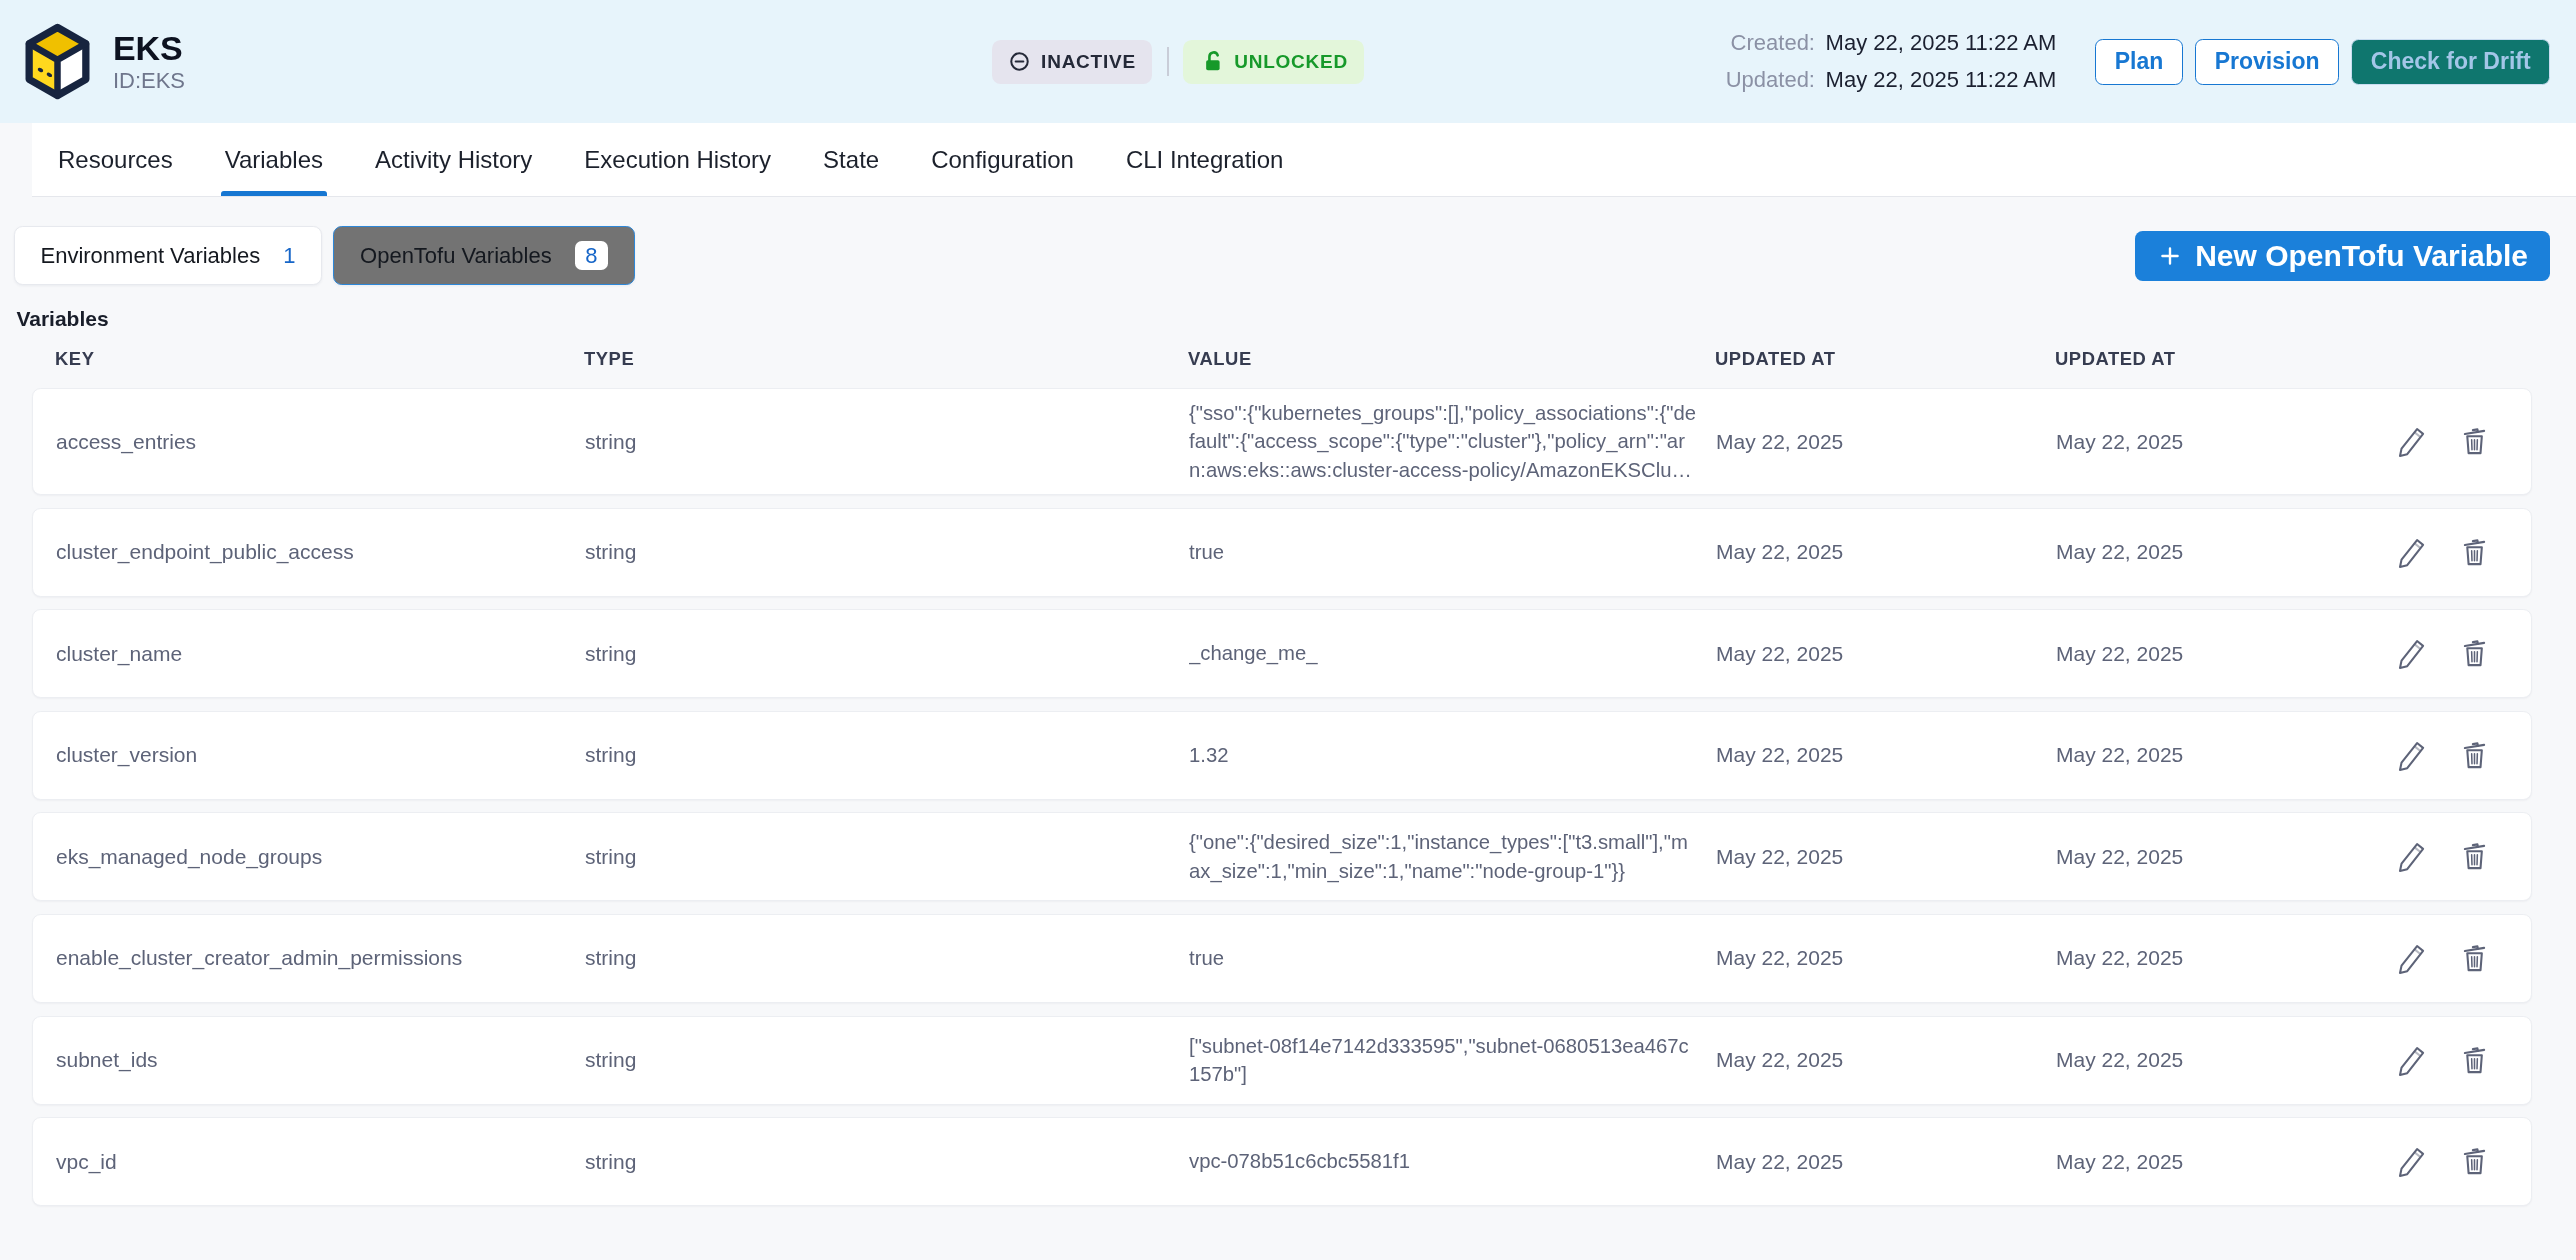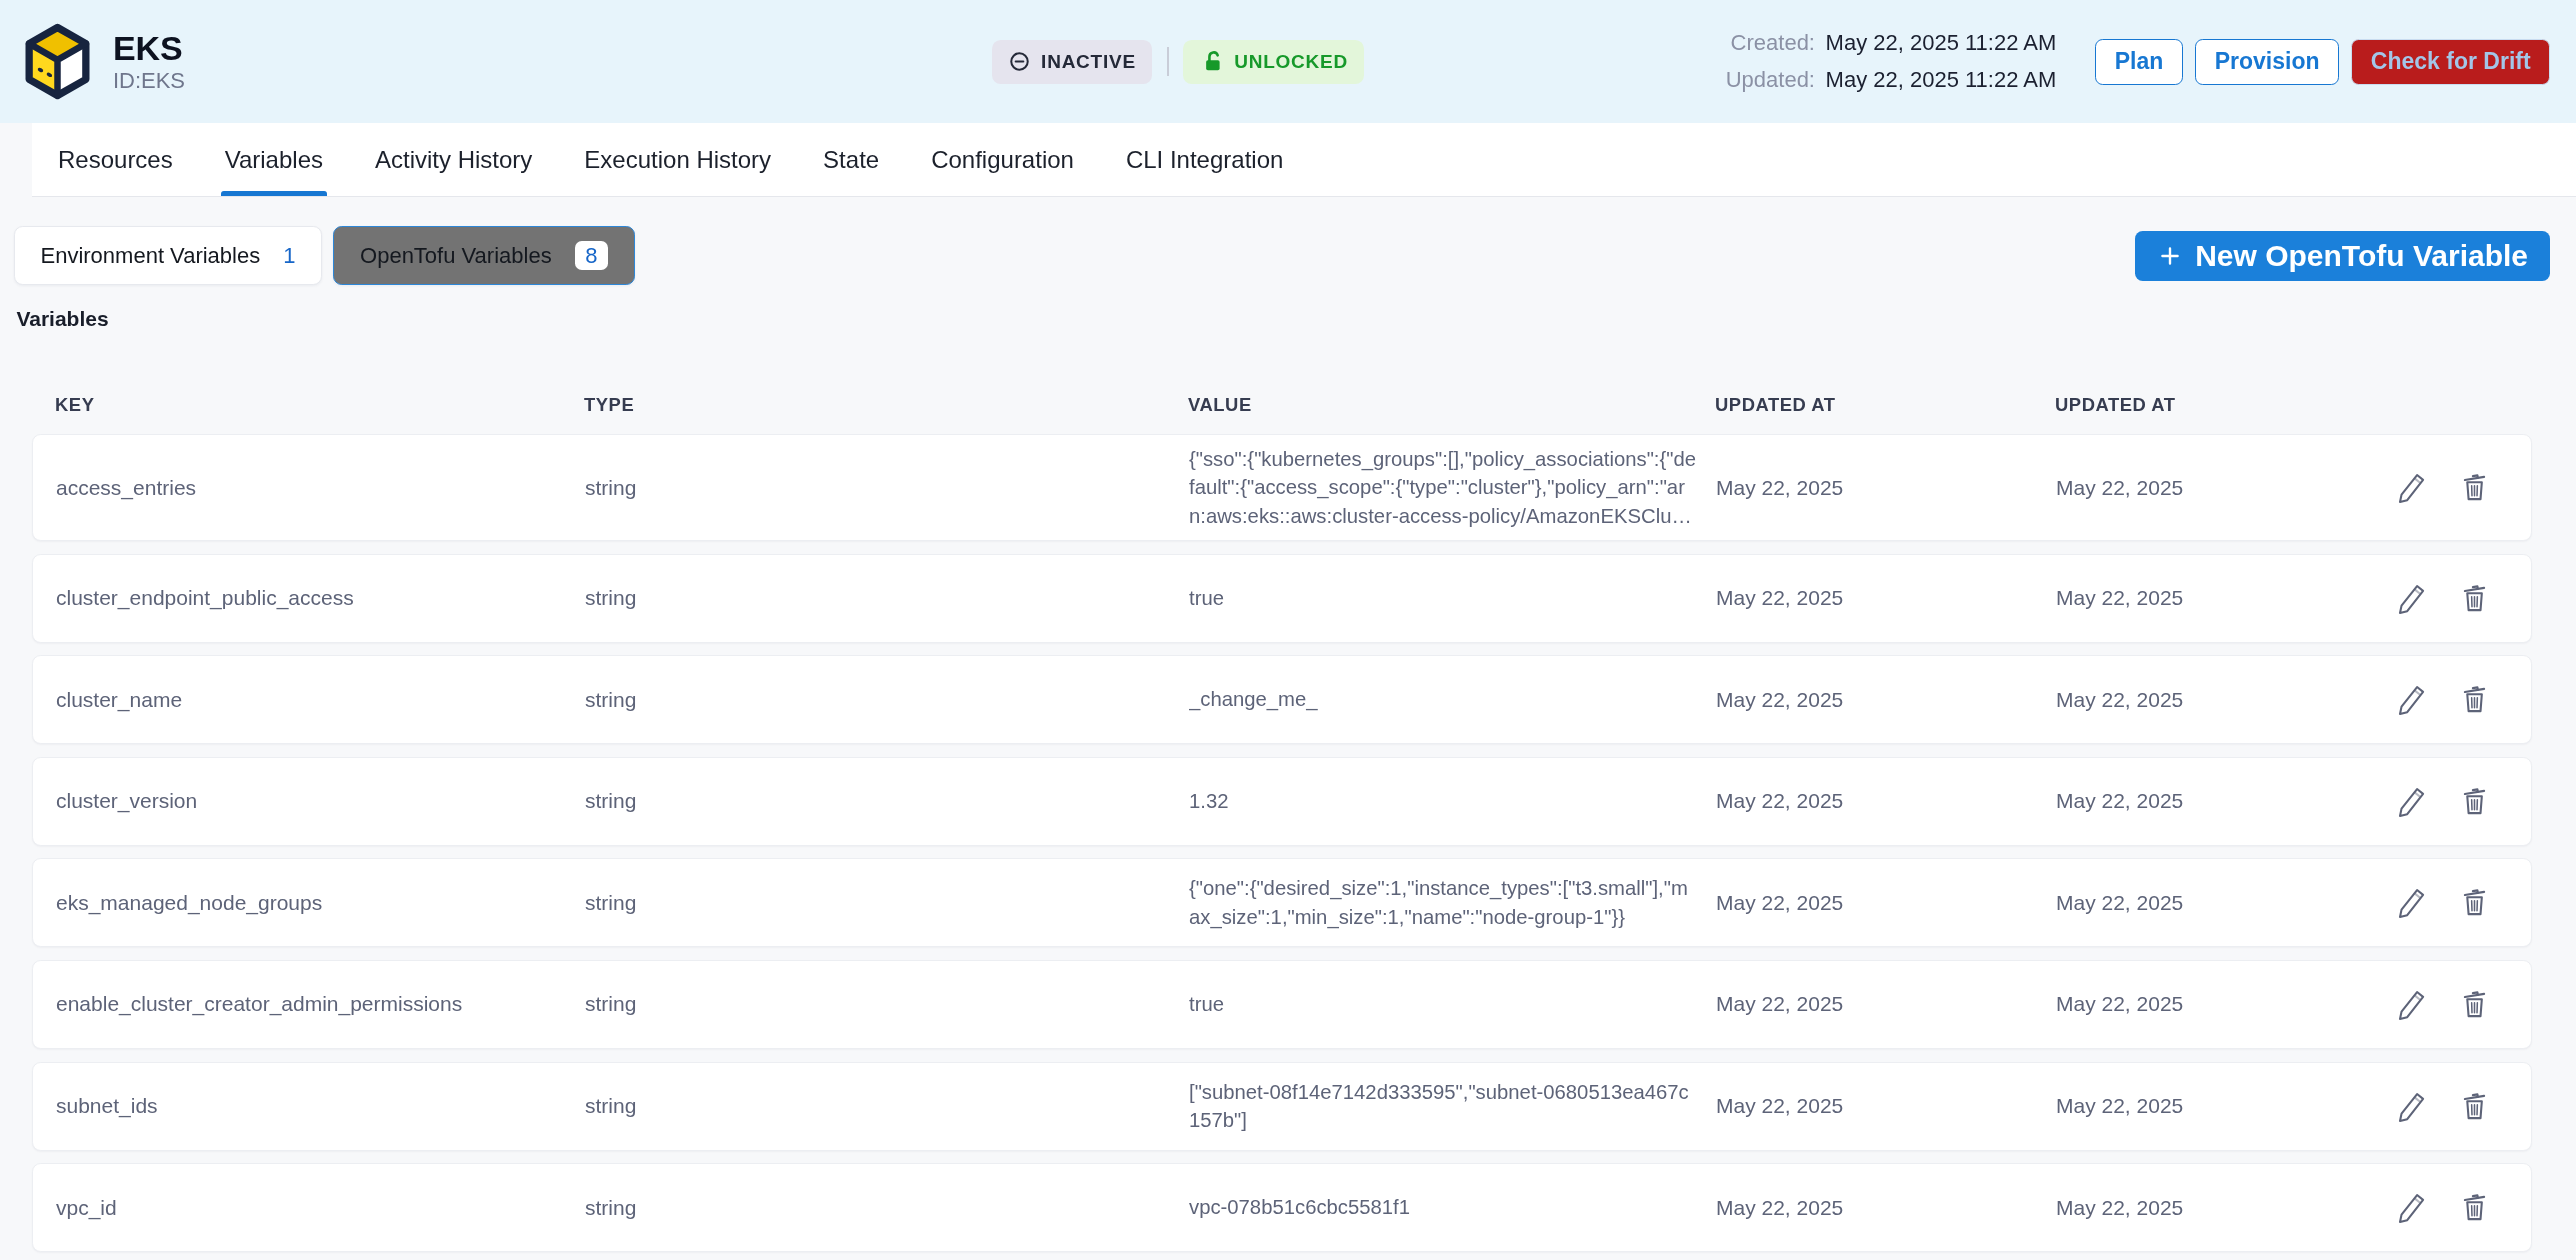--- a/index.html
+++ b/index.html
@@ -42,21 +42,21 @@
   }
   .meta-label { color: #8b91a5; text-align: right; }
   .meta-value { color: #1b2030; font-weight: 500; }
 
   .header-actions { display: flex; gap: 12.6px; margin-left: 39px; }
   .btn-outline {
     background: #fff; border: 1.9px solid #1777d2; color: #1777d2;
     font-family: inherit; font-weight: 700; font-size: 23px;
     padding: 0 18.4px; height: 46px; border-radius: 7.7px; cursor: pointer;
   }
-  .btn-outline.disabled { border-color: #c9dcf0; color: #a3c6e8; background: #b91c1c; cursor: default; }
+  .btn-outline.disabled { border-color: #c9dcf0; color: #a3c6e8; background: #0f766e; cursor: default; }
 
   
   .tabbar {
     background: #fff; border-bottom: 1px solid #e5e7ec;
     display: flex; align-items: stretch; height: 74px; padding-left: 0; margin-left: 32px;
   }
   .tab {
     display: flex; align-items: center; padding: 0 26px;
     font-size: 24px; color: #1c212c; position: relative; cursor: pointer;
     white-space: nowrap;
@@ -93,21 +93,21 @@
 
   .table-title { margin: 22px 0 0 16.4px; font-size: 21px; font-weight: 700; color: #191e2a; }
 
   .table { margin: 0 44px 0 32px; }
   .thead, .row {
     display: grid;
     grid-template-columns: 529px 604px 527px 340px 324px 1fr;
     padding-left: 23px; padding-right: 39px;
   }
   .thead {
-    margin-top: 63px; margin-bottom: 18.4px;
+    margin-top: 17px; margin-bottom: 18.4px;
     font-size: 18.4px; font-weight: 700; color: #363c50; letter-spacing: .03em;
   }
   .row {
     align-items: center;
     background: #fff; border: 1px solid #eceef2; border-radius: 8.7px;
     min-height: 89px; padding-top: 9.7px; padding-bottom: 9.7px;
     margin-bottom: 12.6px;
     box-shadow: 0 1px 1.9px rgba(20,30,60,.04);
     font-size: 21px; color: #5d6378;
   }

